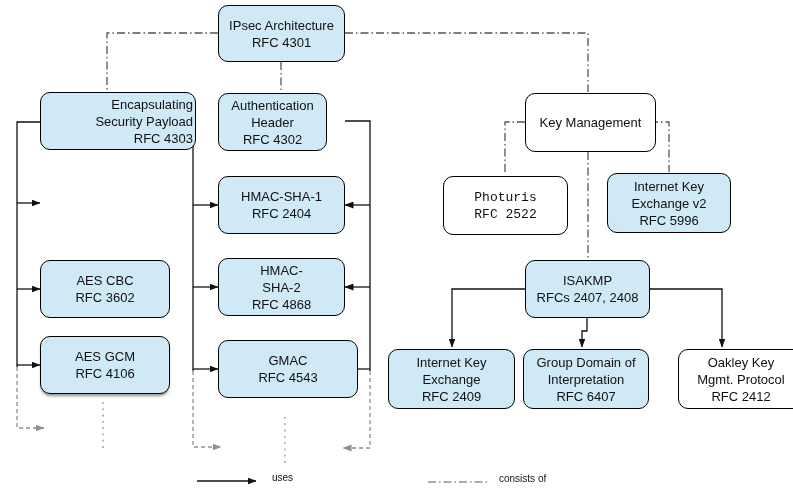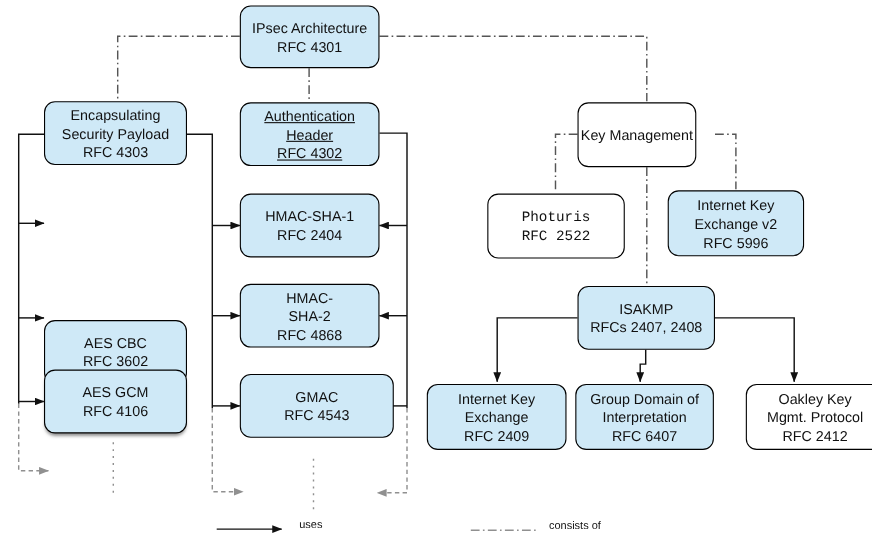--- a/index.html
+++ b/index.html
@@ -69,52 +69,52 @@
       <polyline points="285,417 285,466" fill="none" stroke="#909090" stroke-width="1.3" stroke-dasharray="1.8 4.5"></polyline>
       <polyline points="197,481 256,481" fill="none" stroke="#111111" stroke-width="1.3" marker-end="url(#arrow-black)"></polyline>
       <polyline points="428,482 490,482" fill="none" stroke="#909090" stroke-width="1.3" stroke-dasharray="8 3 1.5 3"></polyline>
     </svg>
 
   <div id="nodes-layer">
       <div class="node" style="left: 218px; top: 5px; width: 127px; height: 57px; background: rgb(207, 233, 247); border-color: rgb(0, 0, 0);">
         <div class="node-line">IPsec Architecture</div>
         <div class="node-line">RFC 4301</div>
       </div>
-      <div class="node" style="left: 40px; top: 92px; width: 130px; height: 58px; background: rgb(207, 233, 247); border-color: rgb(0, 0, 0);">
+      <div class="node" style="left: 40px; top: 92px; width: 156px; height: 58px; background: rgb(207, 233, 247); border-color: rgb(0, 0, 0); align-items: flex-end;">
         <div class="node-line">Encapsulating</div>
         <div class="node-line">Security Payload</div>
         <div class="node-line">RFC 4303</div>
       </div>
-      <div class="node" style="left: 40px; top: 260px; width: 130px; height: 58px; background: rgb(207, 233, 247); border-color: rgb(0, 0, 0); margin-top: 31px;">
+      <div class="node" style="left: 40px; top: 260px; width: 130px; height: 58px; background: rgb(207, 233, 247); border-color: rgb(0, 0, 0);">
         <div class="node-line">AES CBC</div>
         <div class="node-line">RFC 3602</div>
       </div>
       <div class="node shadow" style="left: 40px; top: 336px; width: 130px; height: 58px; background: rgb(207, 233, 247); border-color: rgb(0, 0, 0);">
         <div class="node-line">AES GCM</div>
         <div class="node-line">RFC 4106</div>
       </div>
-      <div class="node" style="left: 218px; top: 93px; width: 127px; height: 58px; background: rgb(207, 233, 247); border-color: rgb(0, 0, 0); text-decoration: underline;">
+      <div class="node" style="left: 218px; top: 93px; width: 109px; height: 58px; background: rgb(207, 233, 247); border-color: rgb(0, 0, 0);">
         <div class="node-line">Authentication</div>
         <div class="node-line">Header</div>
         <div class="node-line">RFC 4302</div>
       </div>
       <div class="node" style="left: 218px; top: 176px; width: 127px; height: 58px; background: rgb(207, 233, 247); border-color: rgb(0, 0, 0);">
         <div class="node-line">HMAC-SHA-1</div>
         <div class="node-line">RFC 2404</div>
       </div>
       <div class="node" style="left: 218px; top: 258px; width: 127px; height: 58px; background: rgb(207, 233, 247); border-color: rgb(0, 0, 0);">
         <div class="node-line">HMAC-</div>
         <div class="node-line">SHA-2</div>
         <div class="node-line">RFC 4868</div>
       </div>
       <div class="node" style="left: 218px; top: 340px; width: 140px; height: 58px; background: rgb(207, 233, 247); border-color: rgb(0, 0, 0);">
         <div class="node-line">GMAC</div>
         <div class="node-line">RFC 4543</div>
       </div>
-      <div class="node" style="left: 525px; top: 93px; width: 108px; height: 59px; background: rgb(255, 255, 255); border-color: rgb(0, 0, 0);">
+      <div class="node" style="left: 525px; top: 93px; width: 131px; height: 59px; background: rgb(255, 255, 255); border-color: rgb(0, 0, 0);">
         <div class="node-line">Key Management</div>
       </div>
       <div class="node" style="left: 443px; top: 176px; width: 125px; height: 59px; background: rgb(255, 255, 255); border-color: rgb(0, 0, 0); font-family: Liberation Mono, monospace;">
         <div class="node-line">Photuris</div>
         <div class="node-line">RFC 2522</div>
       </div>
       <div class="node" style="left: 607px; top: 173px; width: 124px; height: 60px; background: rgb(207, 233, 247); border-color: rgb(0, 0, 0);">
         <div class="node-line">Internet Key</div>
         <div class="node-line">Exchange v2</div>
         <div class="node-line">RFC 5996</div>

